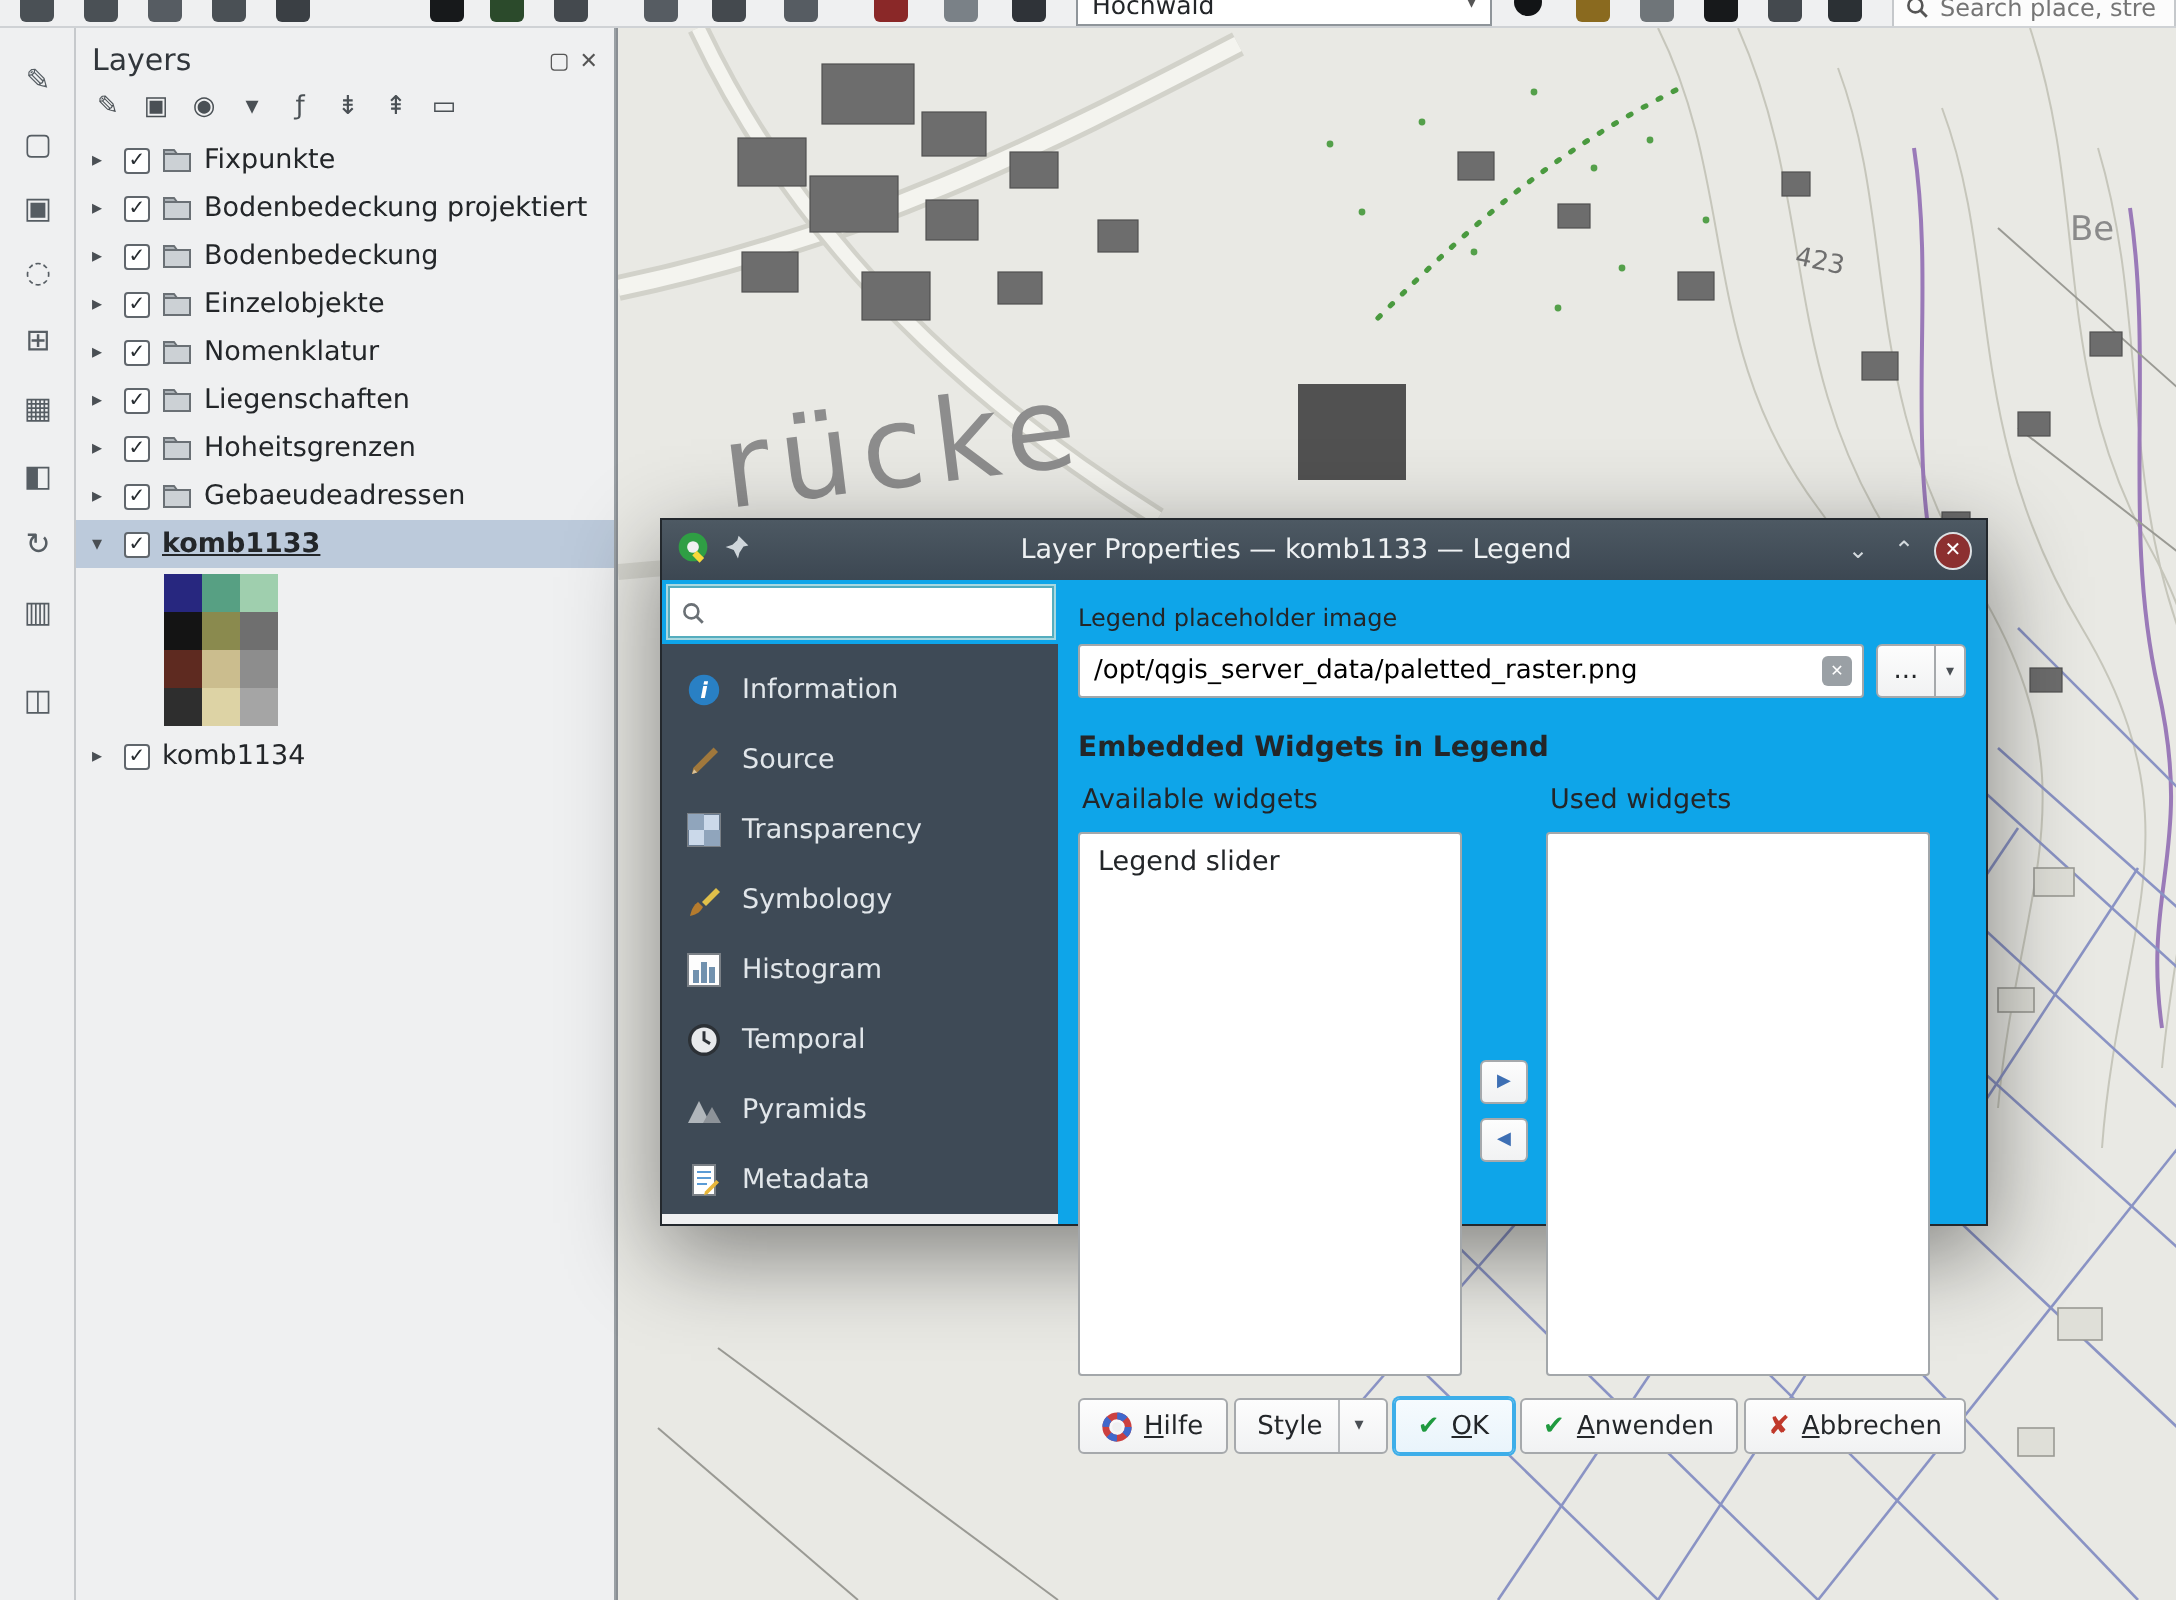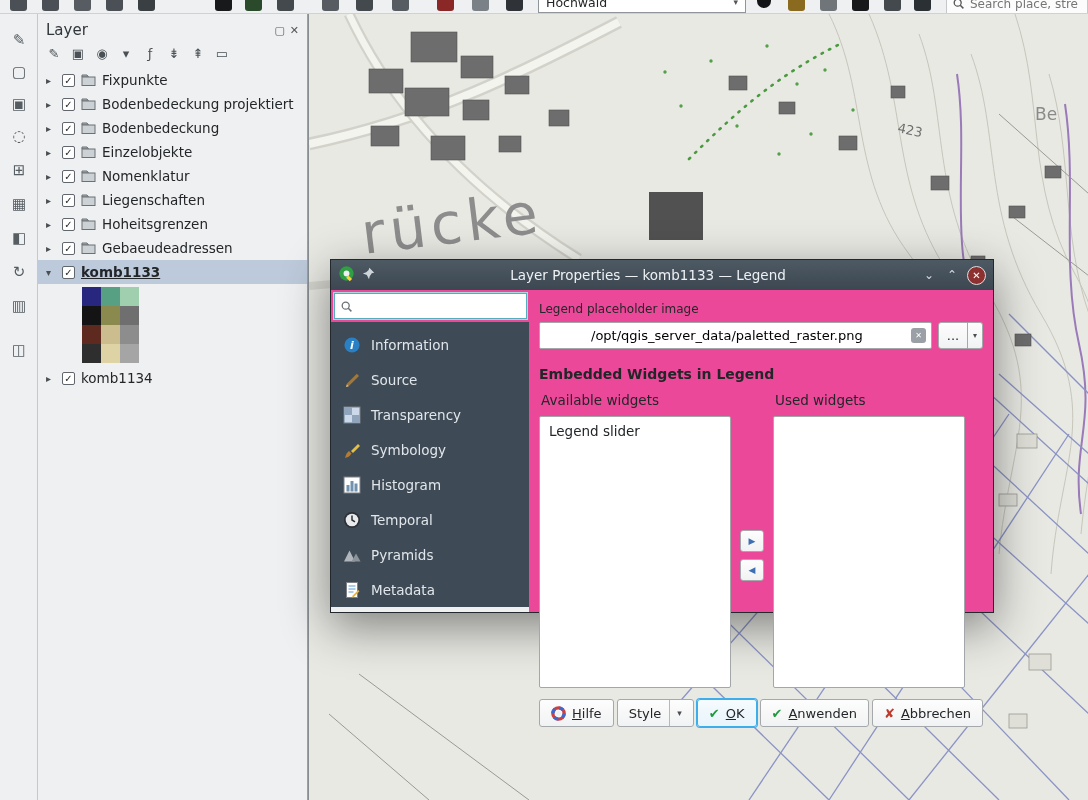--- a/index.html
+++ b/index.html
@@ -34,39 +34,39 @@
   .group-icon { flex:0 0 15px; height:14px; }
   .layer-label { font-size:13.5px; white-space:nowrap;text-align:center; }
   .layer-row.active .layer-label { font-weight:bold; text-decoration:underline; }
   .palette { margin:3px 0 3px 44px; width:57px; display:flex; flex-wrap:wrap; }
   .pal { width:19px; height:19px; display:block; }
 
   
   .map { position:absolute; left:308px; top:14px; width:780px; height:786px; background:#e9e9e4; border-left:1px solid #8a8f94; z-index:1; }
 
   
-  .dialog { position:absolute; left:330px; top:259px; width:664px; height:354px; background:#ec4899; border:1px solid #23282d; box-shadow:0 14px 44px rgba(0,0,0,.45); display:flex; flex-direction:column; z-index:10; }
+  .dialog { position:absolute; left:330px; top:259px; width:664px; height:354px; background:#0ea5e9; border:1px solid #23282d; box-shadow:0 14px 44px rgba(0,0,0,.45); display:flex; flex-direction:column; z-index:10; }
   .titlebar { height:30px; flex:0 0 30px; background:linear-gradient(#4d5963,#3c4752); display:flex; align-items:center; padding:0 7px; gap:7px; color:#eef1f3; }
   .titlebar .title { flex:1; text-align:center; font-size:13.5px; }
   .tb-icon-btn { color:#d4dade; font-size:12px; width:16px; text-align:center; }
   .close-btn { width:19px; height:19px; border-radius:50%; background:#8c3030; border:1px solid #dde1e4; color:#fff; font-size:10px; display:flex; align-items:center; justify-content:center; }
   .dialog-body { flex:1; display:flex; min-height:0; }
   .left-col { width:198px; flex:0 0 198px; display:flex; flex-direction:column; }
   .search-wrap { padding:3px 2px 3px 3px; }
   .search-box { height:26px; background:#fff; border:1px solid #55adbe; box-shadow:0 0 0 1px #a8d8e0; display:flex; align-items:center; gap:4px; padding:0 5px; }
   .search-box input { border:0; outline:0; flex:1; min-width:0; font:inherit; background:transparent; }
   .sidebar { flex:1; background:#3e4a56; padding-top:5px; overflow:hidden; }
   .side-item { display:flex; align-items:center; gap:10px; height:35px; padding-left:12px; color:#e1e6ea; font-size:13.5px; }
   .side-item.selected { background:#eff0f1; color:#232629; }
   .side-icon { width:18px; height:18px; flex:0 0 18px; }
   .main-col { flex:1; padding:12px 10px 9px; display:flex; flex-direction:column; min-width:0; }
   .field-label { font-size:12px; margin-bottom:6px; }
   .path-row { display:flex; align-items:stretch; }
   .path-input { flex:1; min-width:0; height:27px; background:#fff; border:1px solid #a3a7aa; border-radius:2px; display:flex; align-items:center; gap:6px; padding:0 5px 0 7px; }
-  .path-input input { border:0; outline:0; flex:1; min-width:0; font:inherit; background:transparent;margin-left:44px; }
+  .path-input input { border:0; outline:0; flex:1; min-width:0; font:inherit; background:transparent; }
   .clear-icon { width:15px; height:15px; flex:0 0 15px; background:#9aa0a5; border-radius:3px; color:#fff; font-size:8px; display:flex; align-items:center; justify-content:center; }
   .btn { background:linear-gradient(#fdfdfd,#f1f2f3); border:1px solid #a6a9ac; border-radius:3px; font:inherit; color:#232629; display:flex; align-items:center; justify-content:center; gap:6px; cursor:default; }
   .browse-btn { margin-left:6px; width:30px; height:27px; border-radius:3px 0 0 3px; }
   .browse-drop { width:15px; height:27px; border-left:0; border-radius:0 3px 3px 0; font-size:8px; color:#4a4f54; }
   .section-title { font-weight:bold; font-size:14px; margin:17px 0 2px; }
   .widgets-area { display:flex; }
   .wcol { display:flex; flex-direction:column; }
   .wcol-label { margin:8px 0 8px 2px; font-size:13.5px; }
   .listbox { width:192px; height:272px; background:#fff; border:1px solid #a3a7aa; border-radius:2px; padding:3px; overflow:hidden; }
   .list-item { padding:3px 6px; font-size:13.5px; }
@@ -128,21 +128,21 @@
     <span class="lt-icon" style="top:144px">⊞</span>
     <span class="lt-icon" style="top:178px">▦</span>
     <span class="lt-icon" style="top:212px">◧</span>
     <span class="lt-icon" style="top:246px">↻</span>
     <span class="lt-icon" style="top:280px">▥</span>
     <span class="lt-icon" style="top:324px">◫</span>
   </div>
 
   <div class="layers-panel">
     <div class="lp-header">
-      <span class="lp-title">Layer</span>
+      <span class="lp-title">Layers</span>
       <span class="lp-header-icons">
         <span>▢</span>
         <span>✕</span>
       </span>
     </div>
     <div class="lp-toolbar">
       <span>✎</span>
       <span>▣</span>
       <span>◉</span>
       <span>▾</span>

